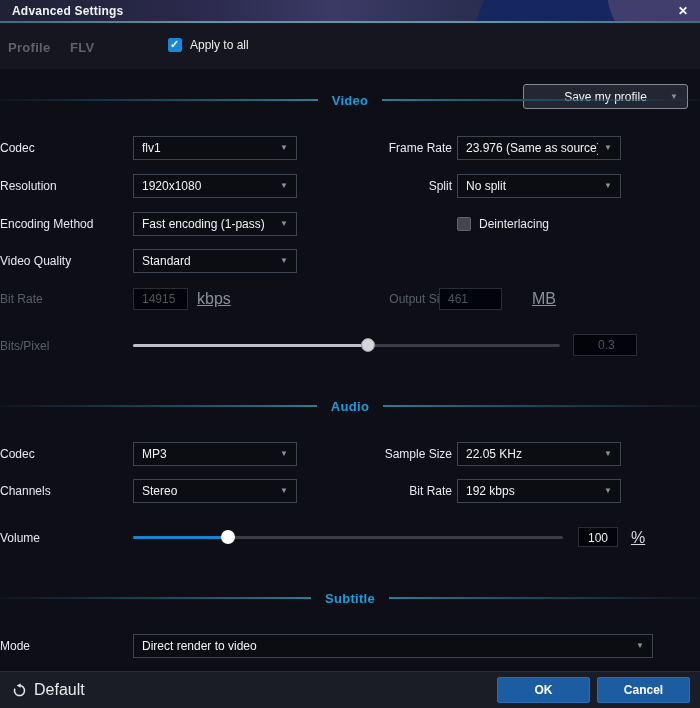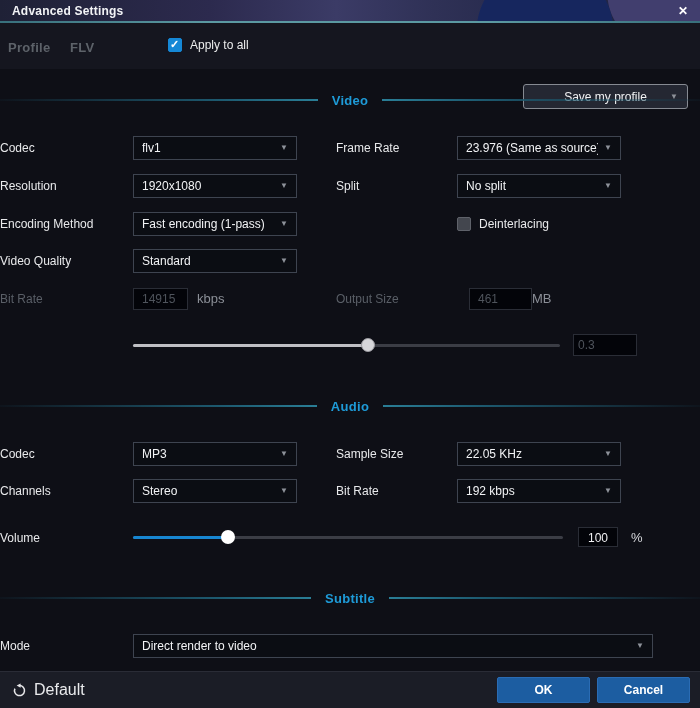--- a/index.html
+++ b/index.html
@@ -19,29 +19,29 @@
     background:linear-gradient(90deg,#38707c,#5b99a2 30%,#5b99a2 70%,#38707c); }
 
   .header-band { position:absolute; top:23px; left:0; width:700px; height:46px; background:#15161f; }
 
   .lbl { color:#e8e9eb; font-size:12px; line-height:24px; white-space:nowrap; }
   .lbl.dis { color:#5a5f67; }
 
   .row { position:absolute; left:0; width:700px; height:24px; }
   .pos-lbl-left  { position:absolute; left:0;   width:127px; text-align:left; }
   .pos-ctl-left  { position:absolute; left:133px; width:164px; }
-  .pos-lbl-right { position:absolute; left:336px; width:116px; }
+  .pos-lbl-right { position:absolute; left:336px; width:116px; text-align:right; }
   .pos-ctl-right { position:absolute; left:457px; width:164px; }
 
   .dd { height:24px; background:#0b0d13; border:1px solid #3e4450; display:flex; align-items:center; padding:0 8px; cursor:pointer; }
   .dd .dd-val { color:#f2f3f5; font-size:12px; white-space:nowrap; overflow:hidden; }
   .caret { margin-left:auto; color:#8d9199; font-size:8px; line-height:1; padding-left:6px; }
 
   .txt-input { height:22px; background:#030409; border:1px solid #2a2d36; color:#4f545c; font-size:12px; line-height:20px; padding-left:8px; }
-  .unit { color:#8b8f97; font-size:13px; line-height:24px; position:absolute; }
+  .unit { color:#8b8f97; font-size:16px; line-height:24px; position:absolute;text-decoration:underline; }
   .unit.bright { color:#d6d8dc; }
 
   .section-hdr { position:absolute; left:0; width:700px; height:16px; display:flex; align-items:center; }
   .hline { flex:1; height:2px; }
   .hline.l { background:linear-gradient(90deg, rgba(18,48,64,.15), #1d5a70 70%, #2a7e96); margin-right:14px; }
   .hline.r { background:linear-gradient(270deg, rgba(18,48,64,.15), #1d5a70 70%, #2a7e96); margin-left:14px; }
   .section-title { color:#1e9bd8; font-size:13px; font-weight:bold; letter-spacing:.3px; }
 
   .checkbox { width:14px; height:14px; border:1px solid #5f626a; background:#43464e; border-radius:2px; position:relative; cursor:pointer; display:inline-block; }
   .checkbox.checked { background:#1588d6; border-color:#1588d6; }
@@ -55,21 +55,21 @@
   .slider { position:absolute; height:22px; }
   .slider .track { position:absolute; top:10px; left:0; width:100%; height:3px; background:#3b3d45; border-radius:2px; }
   .slider .fill  { position:absolute; top:10px; left:0; height:3px; border-radius:2px; }
   .slider .thumb { position:absolute; top:4px; width:14px; height:14px; border-radius:50%; cursor:pointer; }
   .slider.gray .fill  { background:#bfbfc4; }
   .slider.gray .thumb { background:#d6d6da; border:1px solid #9a9aa0; }
   .slider.blue .fill  { background:#1786d1; }
   .slider.blue .thumb { background:#ffffff; }
 
   .valbox { position:absolute; height:22px; background:#030409; border:1px solid #2a2d36; font-size:12px; line-height:20px; }
-  .valbox.dim { color:#4f545c; padding-left:4px; }
+  .valbox.dim { color:#4f545c; padding-left:24px; }
   .valbox.light { color:#f0f0f2; text-align:center; }
 
   .footer { position:absolute; left:0; top:671px; width:700px; height:37px; background:#1b1d26; border-top:1px solid #2a2c36; }
   .default-ctl { position:absolute; left:12px; top:9px; display:flex; align-items:center; gap:7px; cursor:pointer; }
   .default-ctl .d-label { color:#e9eaec; font-size:16px; }
   .btn { position:absolute; top:5px; width:93px; height:26px; background:#1c5da1; border:1px solid #2a6cb4; border-radius:2px;
     color:#ffffff; font-size:12px; font-weight:600; display:flex; align-items:center; justify-content:center; cursor:pointer; }
   .btn.ok { left:497px; }
   .btn.cancel { left:597px; }
 
@@ -153,25 +153,26 @@
       <span class="dd-val">Standard</span>
       <span class="caret">▼</span>
     </div>
   </div>
 
   <div class="row" style="top:287px">
     <span class="lbl dis pos-lbl-left">Bit Rate</span>
     <div class="txt-input" style="position:absolute;left:133px;top:1px;width:55px">14915</div>
     <span class="unit" style="left:197px">kbps</span>
     <span class="lbl dis pos-lbl-right">Output Size</span>
-    <div class="txt-input" style="position:absolute;left:469px;top:1px;width:63px">461</div>
+    <div class="txt-input" style="position:absolute;left:439px;top:1px;width:63px">461</div>
     <span class="unit" style="left:532px">MB</span>
   </div>
 
   <div class="row" style="top:334px">
+    <span class="lbl dis pos-lbl-left">Bits/Pixel</span>
     <div class="slider gray" style="left:133px;width:427px">
       <div class="track"></div>
       <div class="fill" style="width: 55%;"></div>
       <div class="thumb" style="left: calc(55% - 7px);"></div>
     </div>
     <div class="valbox dim" style="left:573px;top:0;width:64px">0.3</div>
   </div>
 
   <div class="section-hdr" style="top:398px">
     <span class="hline l"></span>

